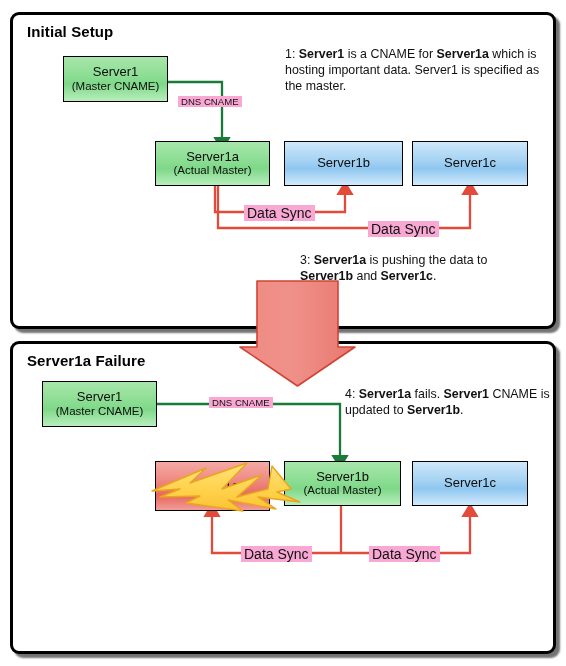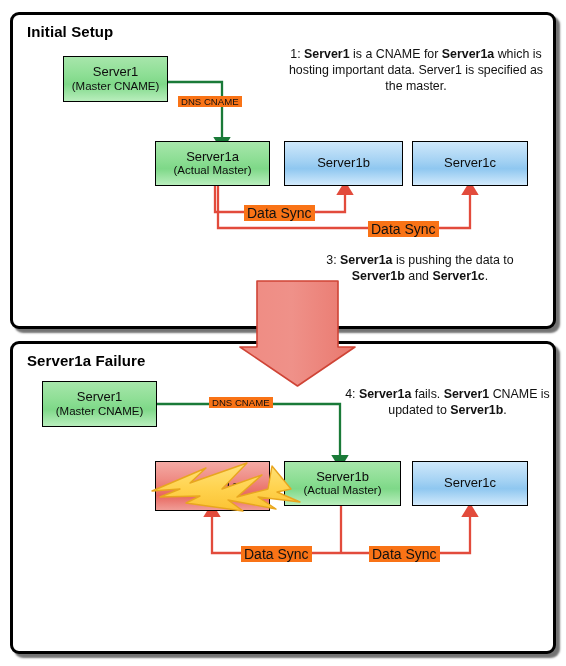--- a/index.html
+++ b/index.html
@@ -45,34 +45,33 @@
   .node.blue{
     background:linear-gradient(to bottom,#cfe8fb 0%,#a8d4f4 40%,#8fc7f0 62%,#d2eafc 100%);
   }
   .node.red{
     background:linear-gradient(to bottom,#f4aaa4 0%,#ef8d86 35%,#e8675e 70%,#f09d97 100%);
   }
 
   
   .caption{
     position:absolute;
-    text-align:center;
     font-size:12.4px;
     color:#111;
     line-height:1.3;
     font-family:"Liberation Sans",sans-serif;
   }
   .caption b{font-weight:bold;}
 
   
   .edge-label{
     position:absolute;
     font-size:9.6px;
     color:#111;
-    background:#f97316;
+    background:#f9a8d4;
     padding:0 3px;
     white-space:nowrap;
     font-family:"Liberation Sans",sans-serif;
   }
   .edge-label.sync{font-size:14px;}
 
   svg.lay{position:absolute;left:0;top:0;width:566px;height:666px;pointer-events:none;}
 </style>
 </head>
 <body>

